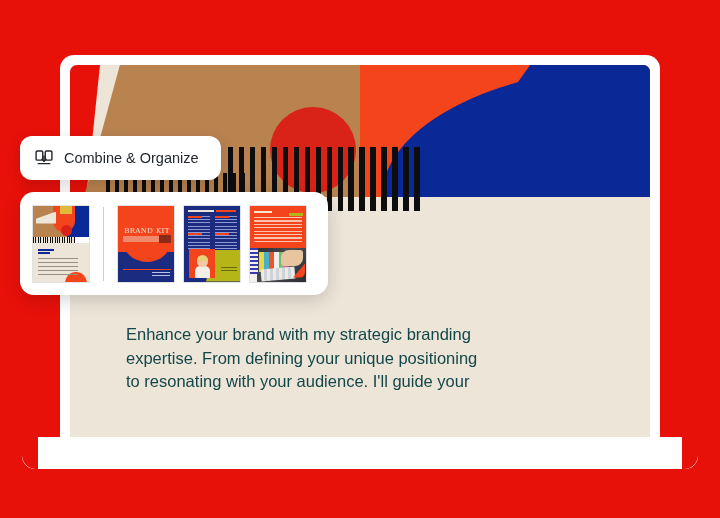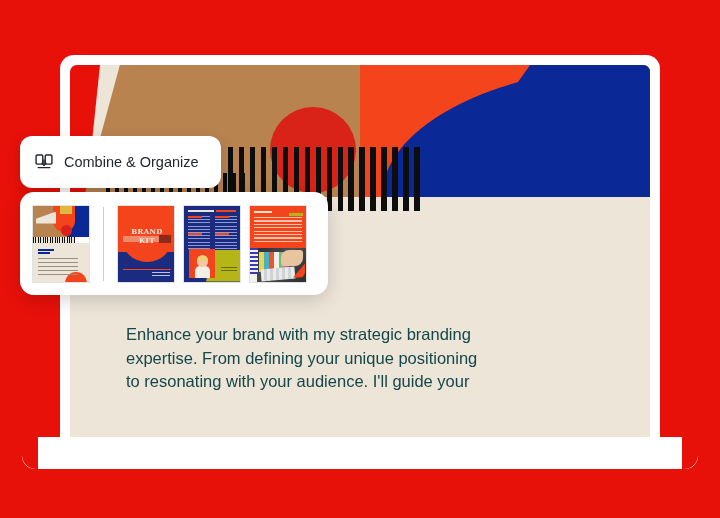--- a/index.html
+++ b/index.html
@@ -180,21 +180,21 @@
     color: #14474a;
     width: 440px;
     white-space: pre-line;
   }
 
   
   #combine-pill {
     position: absolute;
     left: 20px;
     top: 136px;
-    height: 52px;
+    height: 44px;
     padding: 0 22px 0 14px;
     display: flex;
     align-items: center;
     gap: 10px;
     background: #ffffff;
     border-radius: 12px;
     box-shadow: 0 4px 14px rgba(0,0,0,0.16);
     z-index: 20;
   }
   #combine-pill-label {
@@ -253,21 +253,21 @@
   .t1-h       { position:absolute; left:5px; top:43px; width:16px; height:2px; background:#0a2896; }
   .t1-h2      { position:absolute; left:5px; top:46px; width:12px; height:2px; background:#0a2896; }
   .t1-lines   { position:absolute; left:5px; top:52px; width:40px; height:20px;
                 background:repeating-linear-gradient(to bottom, #9a8f82 0 1.2px, transparent 1.2px 4px); }
 
   
   .t2-bg     { position:absolute; inset:0; background:#f4441c; }
   .t2-navy   { position:absolute; left:0; bottom:0; width:58px; height:30px; background:#1b2b80; }
   .t2-arc    { position:absolute; left:3px; top:30px; width:52px; height:26px; background:#f4441c; border-radius:0 0 26px 26px; }
   .t2-title  { position:absolute; left:4px; top:21px; width:50px; text-align:center;
-               font-family:"DejaVu Serif", serif; font-weight:700; font-size:7px; letter-spacing:0.4px; color:#efe7dc; }
+               font-family:"DejaVu Serif", serif; font-weight:400; font-size:7px; letter-spacing:0.4px; color:#efe7dc; }
   .t2-band   { position:absolute; left:5px; top:30px; width:48px; height:6px; background:#f08a6e; }
   .t2-chip   { position:absolute; left:41px; top:29px; width:12px; height:8px; background:#8a2a18; }
   .t2-rule   { position:absolute; left:5px; bottom:12px; width:48px; height:1px; background:#f4441c; }
   .t2-foot   { position:absolute; right:4px; bottom:4px; width:18px; height:6px;
                background:repeating-linear-gradient(to bottom,#b9c2e8 0 1px, transparent 1px 3px); }
 
   
   .t3-bg     { position:absolute; inset:0; background:#1b2b80; }
   .t3-head   { position:absolute; left:4px; top:4px; width:26px; height:2px; background:#e9e2d6; }
   .t3-head2  { position:absolute; left:32px; top:4px; width:20px; height:2px; background:#f4441c; }

